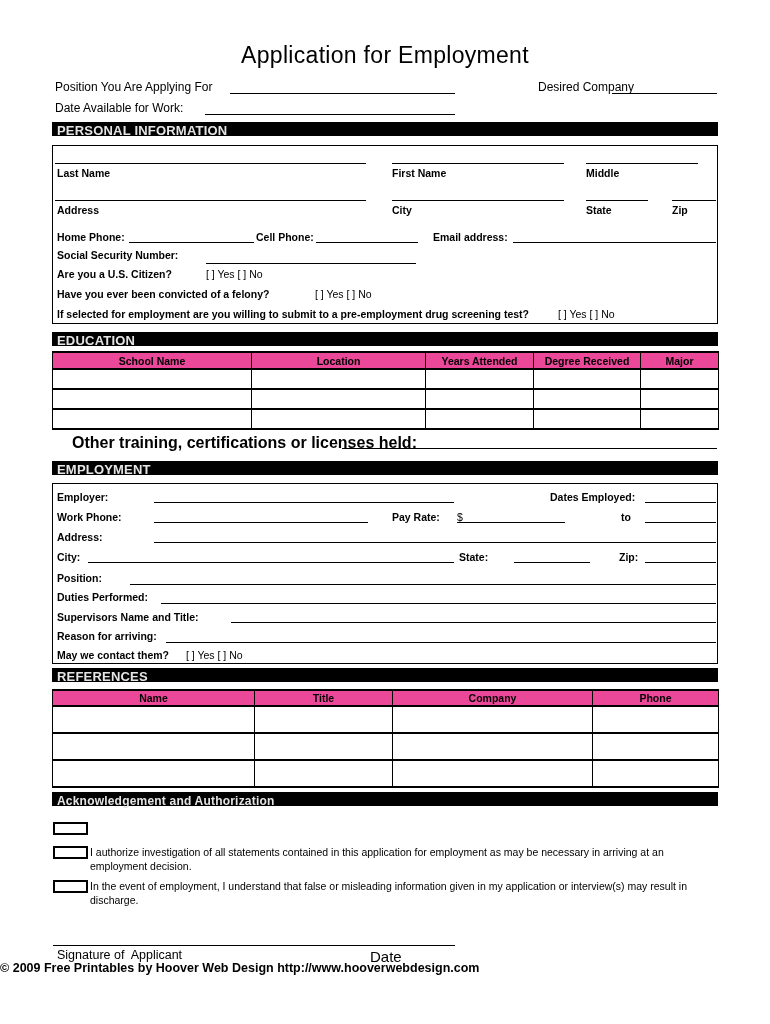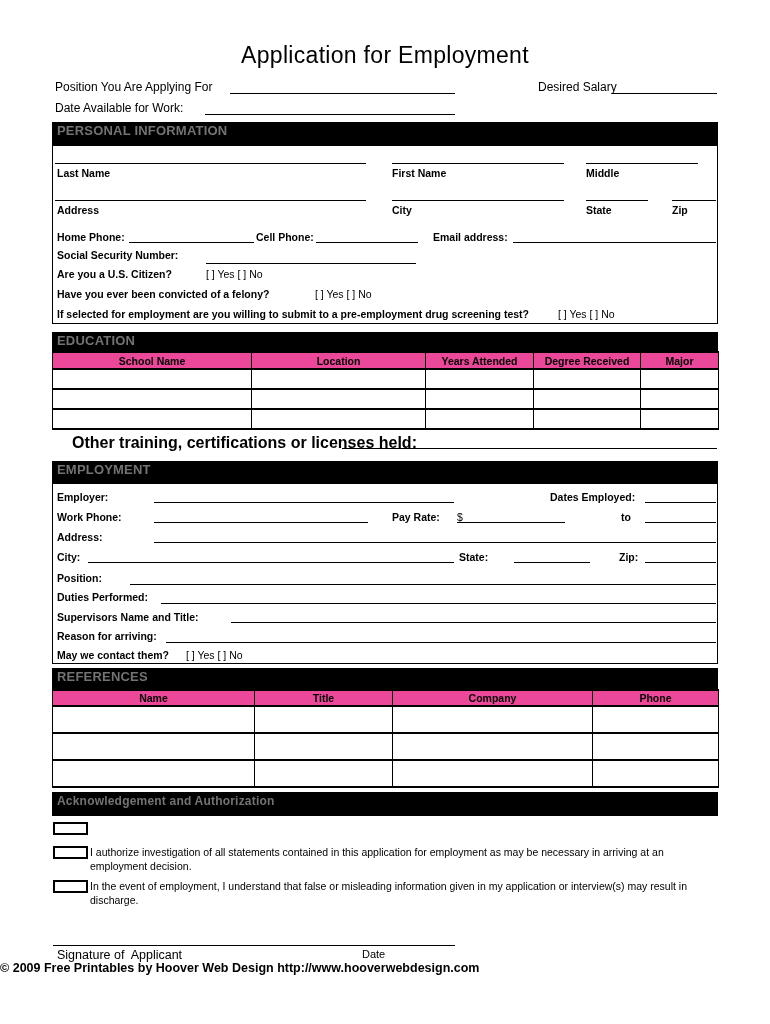--- a/index.html
+++ b/index.html
@@ -4,21 +4,21 @@
 <style>
   html,body{margin:0;padding:0}
   body{width:770px;height:1024px;background:#ffffff;font-family:"Liberation Sans","DejaVu Sans",sans-serif;color:#000}
   .page{position:relative;width:770px;height:1024px;background:#fff;overflow:hidden}
   .abs{position:absolute}
   .title{width:770px;text-align:center;font-size:23px;font-weight:400;letter-spacing:0.3px}
   .rlabel{font-size:12px;white-space:pre}
   .blabel{font-size:10.5px;font-weight:bold;white-space:pre}
   .yesno{font-size:10.5px;font-weight:400;white-space:pre}
   .fline{border-bottom:1.5px solid #000;height:0}
-  .secbar{height:24px;background:#000;color:#737373;font-size:13px;font-weight:bold;line-height:18px;padding-left:5px;box-sizing:border-box;letter-spacing:0.2px}
+  .secbar{height:14px;background:#000;color:#e5e5e5;font-size:13px;font-weight:bold;line-height:18px;padding-left:5px;box-sizing:border-box;letter-spacing:0.2px}
   .box{border:1.5px solid #000;box-sizing:border-box;background:#fff}
   table.formtable{border-collapse:collapse;table-layout:fixed;background:#fff}
   table.formtable th{background:#ec4899;font-size:10.5px;font-weight:bold;text-align:center;padding:1px 2px}
   table.formtable th,table.formtable td{border-left:1px solid #000;border-right:1px solid #000;border-top:2px solid #000;border-bottom:2px solid #000}
   table.edu th{height:13px}
   table.edu td{height:16px}
   table.ref th{height:12px}
   table.ref td{height:23px}
   .acktext{font-size:10.5px;line-height:14px;width:605px}
   .ackbox{width:35px;height:13px;border:2px solid #000;box-sizing:border-box;background:#fff}
@@ -26,21 +26,21 @@
 </style>
 </head>
 <body>
 
 <div class="page">
 
   <div class="abs title" style="top:42px;left:0">Application for Employment</div>
 
   <div class="abs rlabel" style="left:55px;top:80px">Position You Are Applying For</div>
   <div class="abs fline" style="left:230px;top:93px;width:225px"></div>
-  <div class="abs rlabel" style="left:538px;top:80px">Desired Salary</div>
+  <div class="abs rlabel" style="left:538px;top:80px">Desired Company</div>
   <div class="abs fline" style="left:612px;top:93px;width:105px"></div>
   <div class="abs rlabel" style="left:55px;top:101px">Date Available for Work:</div>
   <div class="abs fline" style="left:205px;top:114px;width:250px"></div>
 
   <div class="abs secbar" style="left:52px;top:122px;width:666px">PERSONAL INFORMATION</div>
   <div class="abs box" style="left:52px;top:145px;width:666px;height:179px">
 
     <div class="abs fline" style="left:2px;top:17px;width:311px"></div>
     <div class="abs fline" style="left:339px;top:17px;width:172px"></div>
     <div class="abs fline" style="left:533px;top:17px;width:112px"></div>
@@ -200,16 +200,16 @@
   <div class="abs ackbox" style="left:53px;top:822px"></div>
 
   <div class="abs ackbox" style="left:53px;top:846px"></div>
   <div class="abs acktext" style="left:90px;top:845px">I authorize investigation of all statements contained in this application for employment as may be necessary in arriving at an employment decision.</div>
 
   <div class="abs ackbox" style="left:53px;top:880px"></div>
   <div class="abs acktext" style="left:90px;top:879px">In the event of employment, I understand that false or misleading information given in my application or interview(s) may result in discharge.</div>
 
   <div class="abs fline" style="left:53px;top:945px;width:402px"></div>
   <div class="abs rlabel" style="left:57px;top:948px;font-size:12.5px">Signature of  Applicant</div>
-  <div class="abs rlabel" style="left:362px;top:948px;font-size:11px">Date</div>
+  <div class="abs rlabel" style="left:370px;top:948px;font-size:15px">Date</div>
   <div class="abs footer-copy" style="left:0;top:961px">© 2009 Free Printables by Hoover Web Design http://www.hooverwebdesign.com</div>
 
 </div>
 
 </body></html>

